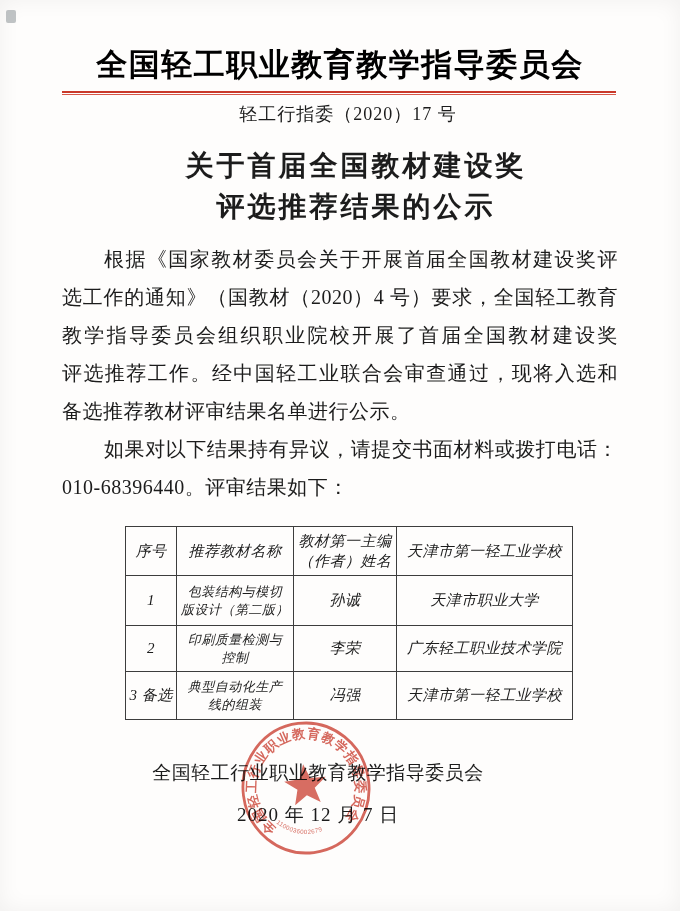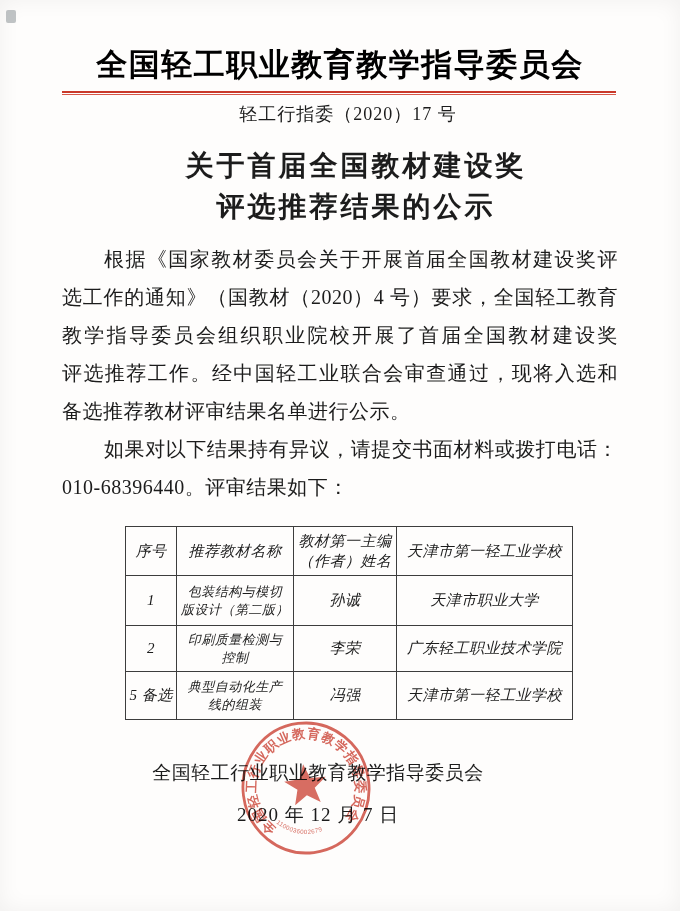--- a/index.html
+++ b/index.html
@@ -112,21 +112,21 @@
         <td>天津市职业大学</td>
       </tr>
       <tr style="height:46px">
         <td>2</td>
         <td class="c-name">印刷质量检测与
 控制</td>
         <td>李荣</td>
         <td>广东轻工职业技术学院</td>
       </tr>
       <tr style="height:48px">
-        <td>5 备选</td>
+        <td>3 备选</td>
         <td class="c-name">典型自动化生产
 线的组装</td>
         <td>冯强</td>
         <td>天津市第一轻工业学校</td>
       </tr>
     </tbody>
   </table>
 
   <div class="footer-org">全国轻工行业职业教育教学指导委员会</div>
   <div class="footer-date">2020 年 12 月 7 日</div>

